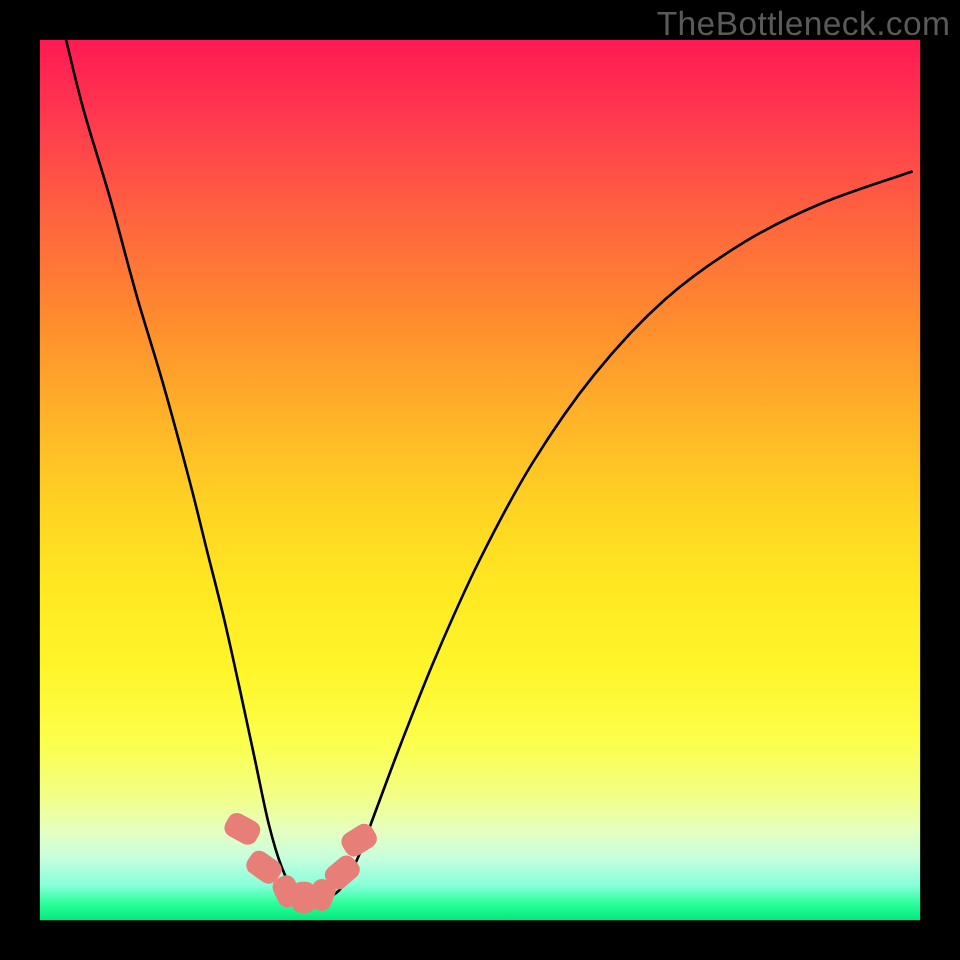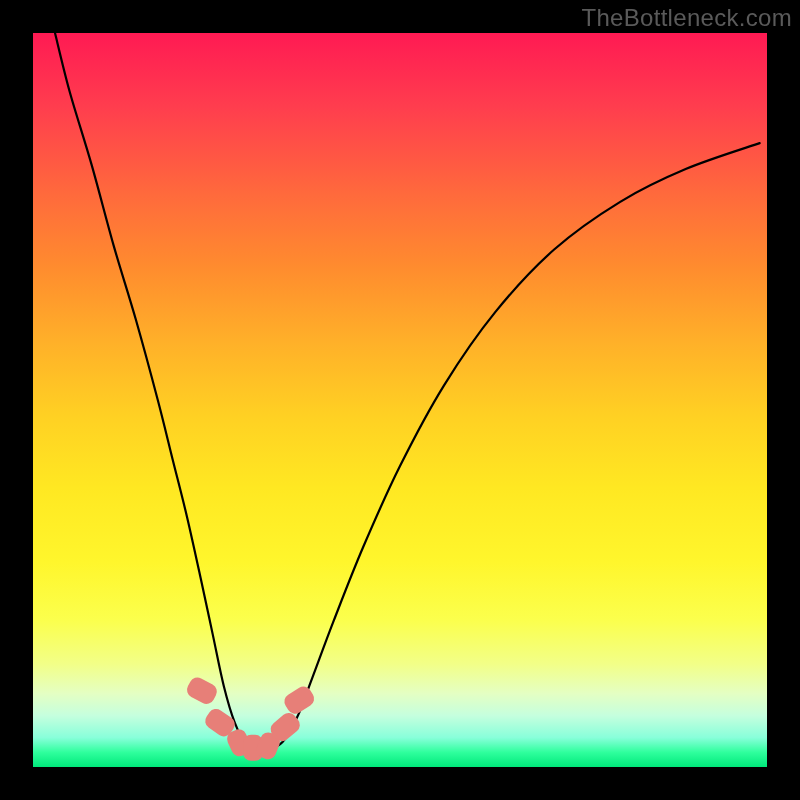--- a/index.html
+++ b/index.html
@@ -16,21 +16,21 @@
       #ffe822 62%,
       #fff62c 72%,
       #fbff4d 80%,
       #f2ff88 86%,
       #e4ffc3 90%,
       #c5ffde 93%,
       #88ffda 96%,
       #2fff9d 98%,
       #00e97b 100%);
   }
-  .watermark{position:absolute;right:8px;top:4px;color:#5a5a5a;font-size:24px;letter-spacing:.3px}
+  .watermark{position:absolute;right:8px;top:4px;color:#5a5a5a;font-size:28px;letter-spacing:.3px}
   svg.curve{position:absolute;left:0;top:0;width:100%;height:100%}
   .marker{position:absolute;background:#e77f78;border-radius:8px;transform:translate(-50%,-50%)}
 </style>
 </head>
 <body>
 
 <div class="frame">
   <div class="plot">
     <div class="gradient"></div>
     <svg class="curve" viewBox="0 0 734 734" preserveAspectRatio="none">

